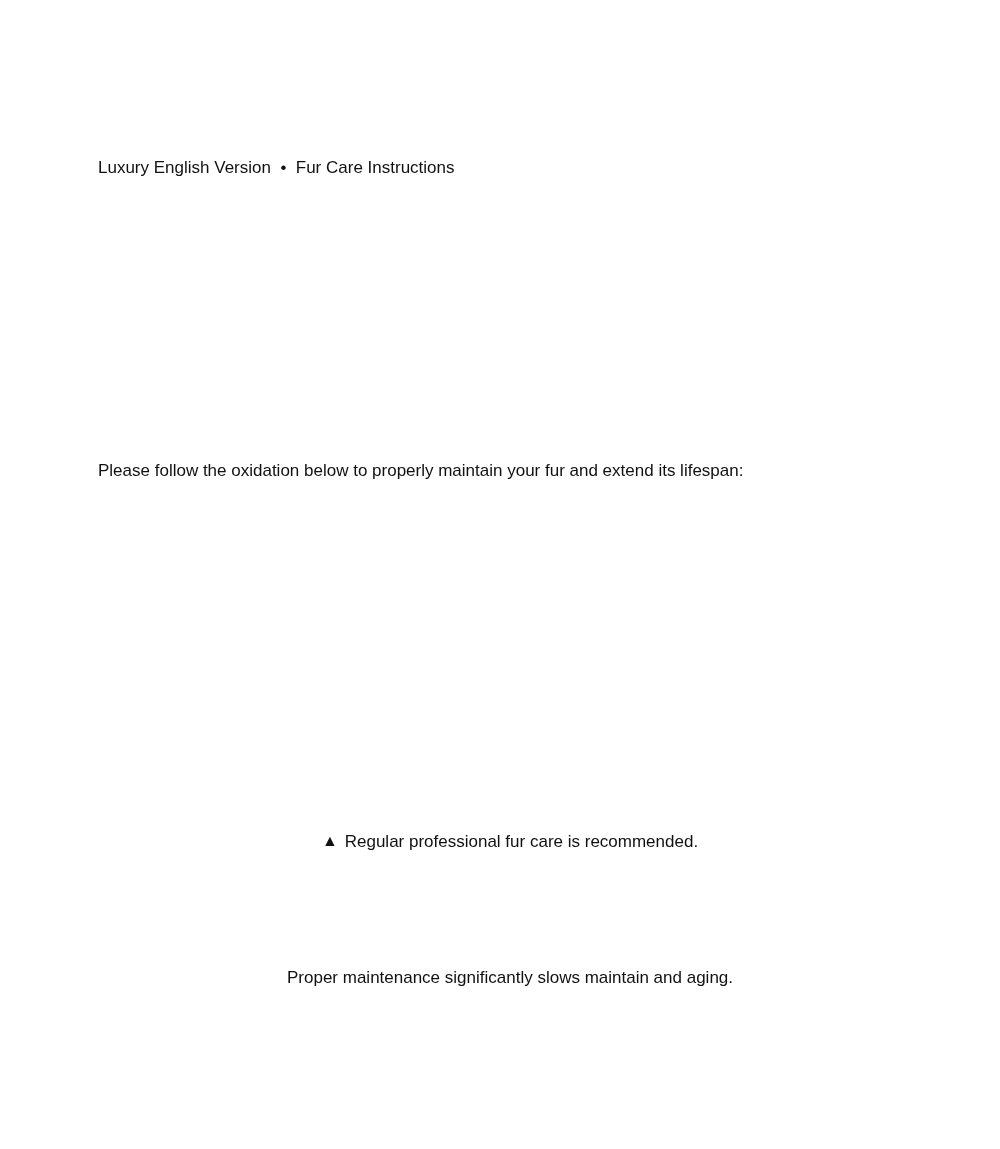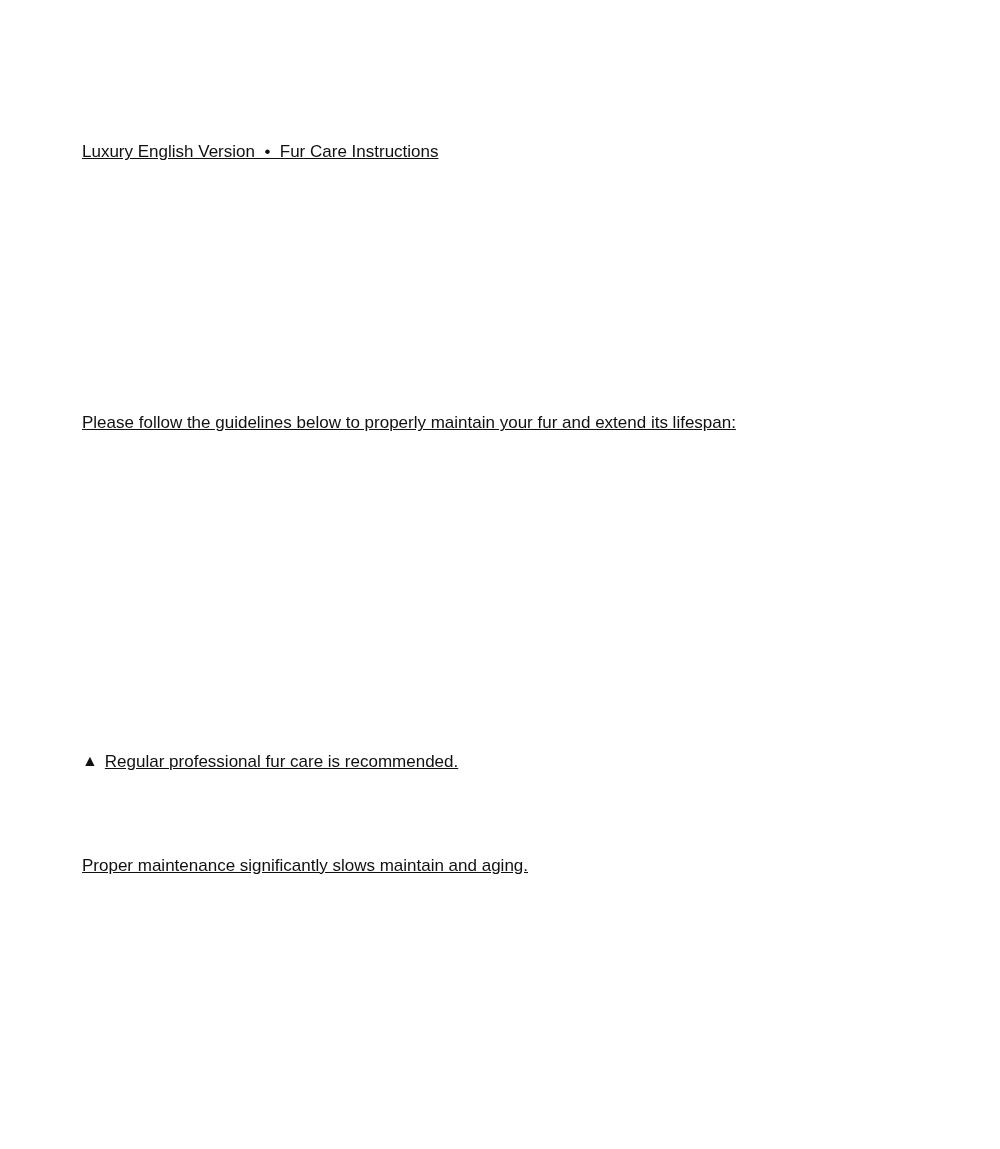--- a/index.html
+++ b/index.html
@@ -17,48 +17,48 @@
   .doc {
     box-sizing: border-box;
     width: 1000px;
     padding: 33px 60px 0 80px;
     font-size: 17px;
     line-height: 33.4px;
     font-weight: 400;
     white-space: pre-wrap;
   }
   .line {
-    margin: 2px;
+    margin: 18px;
     padding: 0;
-    text-decoration: underline;
   }
   .blank {
     height: 33.4px;
   }
   .bullet {
     display: inline-block;
     font-size: 16px;
     margin-right: 7px;
     transform: translateY(-1px);
   }
   section {
     margin: 0;
     padding: 0;
+    text-align: center;
   }
 </style>
 </head>
 <body>
 
 <div class="doc">
 
   <p class="line">Luxury English Version  •  Fur Care Instructions</p>
 
   <div class="blank"></div>
 
-  <p class="line">Please follow the guidelines below to properly maintain your fur and extend its lifespan:</p>
+  <p class="line">Please follow the oxidation below to properly maintain your fur and extend its lifespan:</p>
 
   <div class="blank"></div>
 
   <section>
     <p class="line"><span class="bullet">▲</span><span>Regular professional fur care is recommended.</span></p>
     <p class="line">Proper maintenance significantly slows maintain and aging.</p>
   </section>
 
   <div class="blank"></div>
 

